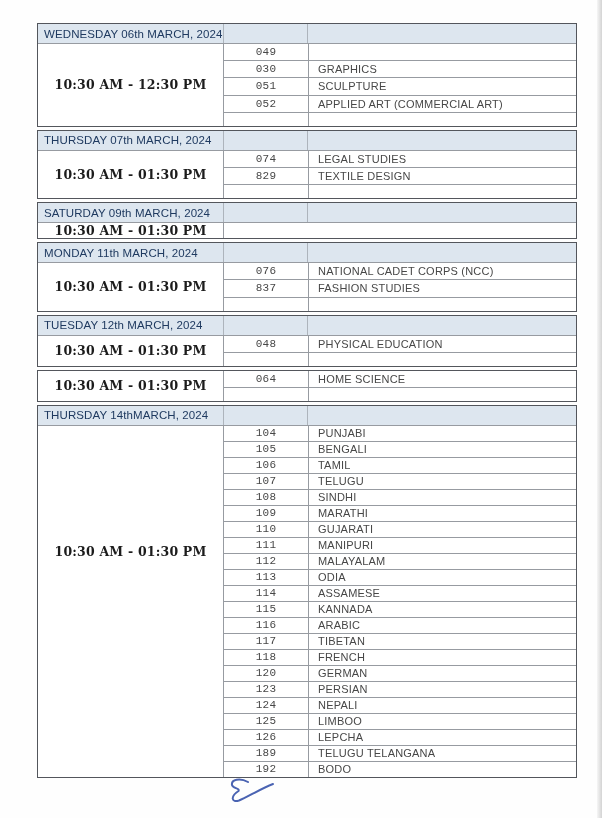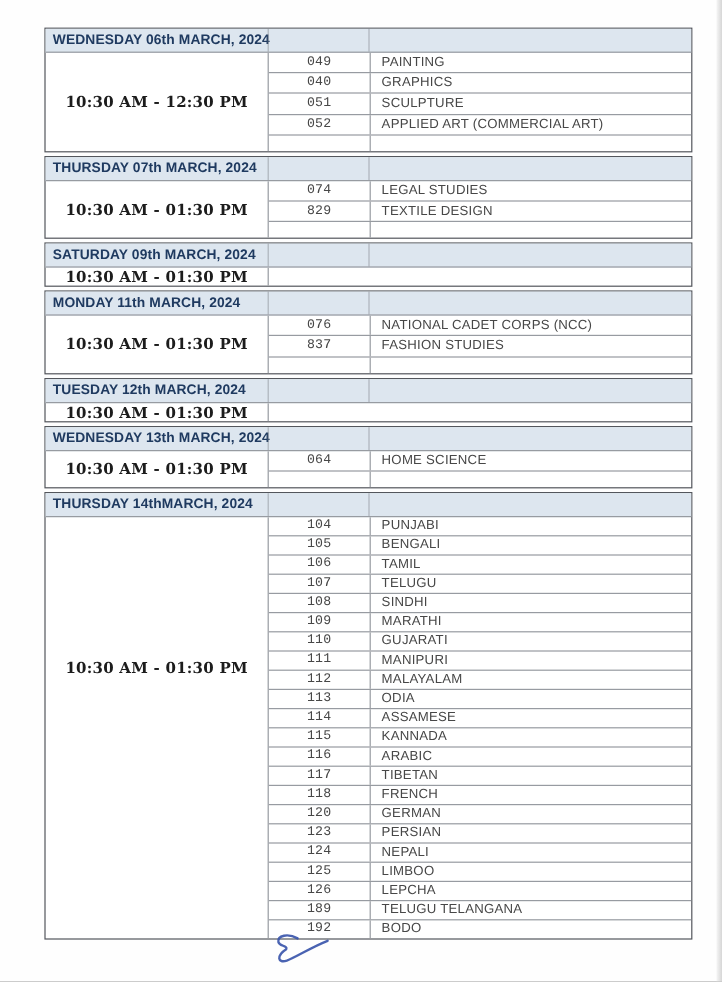--- a/index.html
+++ b/index.html
@@ -36,21 +36,21 @@
   }
   .hdr{
     position:relative;
     height:19px;
     background:var(--header-bg);
     border-bottom:1px solid var(--border-inner);
     display:flex;align-items:center;
   }
   .hdr-text{
     padding-left:6px;
-    font-weight:bold;
+    font-weight:normal;
     font-size:11.5px;
     letter-spacing:.1px;
     color:var(--header-text);
     white-space:nowrap;
   }
   .hdr .vline{
     position:absolute;top:0;bottom:0;width:1px;
     background:rgba(125,130,138,.5);
   }
   .hdr .vline.v1{left:185px;}
@@ -110,25 +110,24 @@
       <span class="vline v1"></span>
       <span class="vline v2"></span>
     </div>
     <div class="body">
       <div class="timecell">
         <span class="time-text">10:30 AM - 12:30 PM</span>
       </div>
       <div class="rows">
   <div class="row">
     <div class="code">049</div>
-    <div class="subj">PAINTING</div>
-  </div>
-
-  <div class="row">
-    <div class="code">040</div>
+  </div>
+
+  <div class="row">
+    <div class="code">030</div>
     <div class="subj">GRAPHICS</div>
   </div>
 
   <div class="row">
     <div class="code">051</div>
     <div class="subj">SCULPTURE</div>
   </div>
 
   <div class="row">
     <div class="code">052</div>
@@ -217,29 +216,35 @@
   <div class="section">
     <div class="hdr">
       <span class="hdr-text">TUESDAY 12th MARCH, 2024</span>
       <span class="vline v1"></span>
       <span class="vline v2"></span>
     </div>
     <div class="body">
       <div class="timecell">
         <span class="time-text">10:30 AM - 01:30 PM</span>
       </div>
-    </div>
-  </div>
-
-  <div class="section">
-    <div class="hdr">
-      <span class="hdr-text">WEDNESDAY 13th MARCH, 2024</span>
-      <span class="vline v1"></span>
-      <span class="vline v2"></span>
-    </div>
+      <div class="rows">
+  <div class="row">
+    <div class="code">048</div>
+    <div class="subj">PHYSICAL EDUCATION</div>
+  </div>
+
+  <div class="row spacer">
+    <div class="code"></div>
+    <div class="subj"></div>
+  </div>
+</div>
+    </div>
+  </div>
+
+  <div class="section">
     <div class="body">
       <div class="timecell">
         <span class="time-text">10:30 AM - 01:30 PM</span>
       </div>
       <div class="rows">
   <div class="row">
     <div class="code">064</div>
     <div class="subj">HOME SCIENCE</div>
   </div>
 

